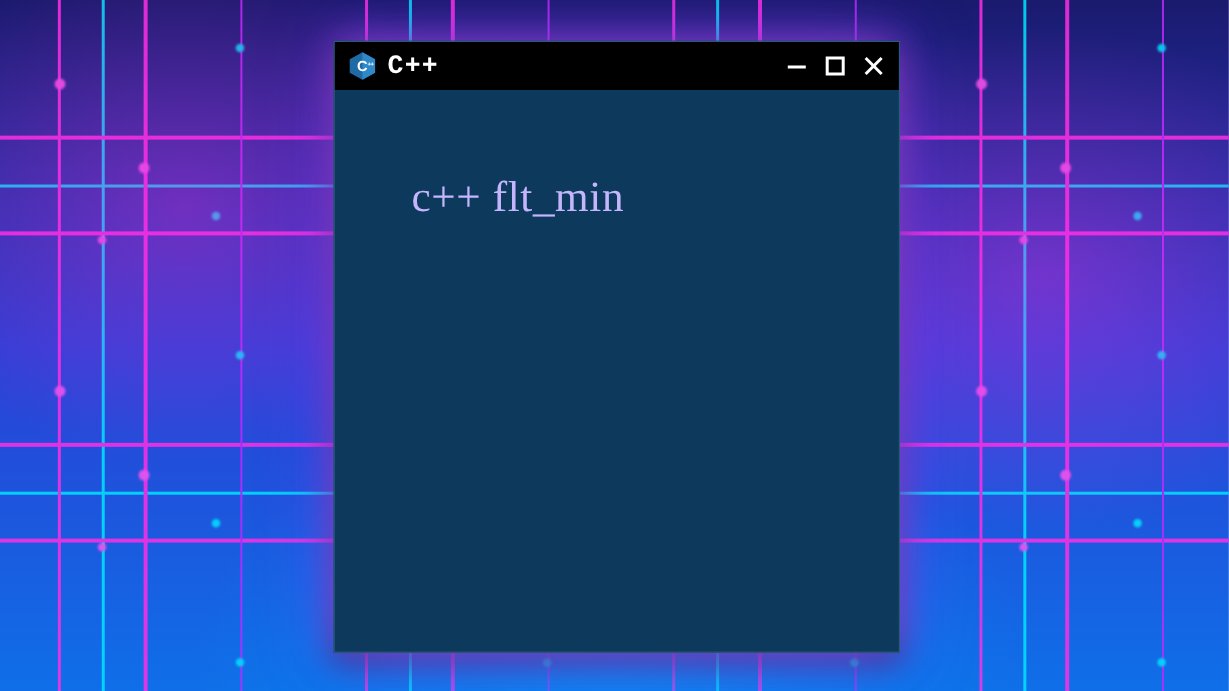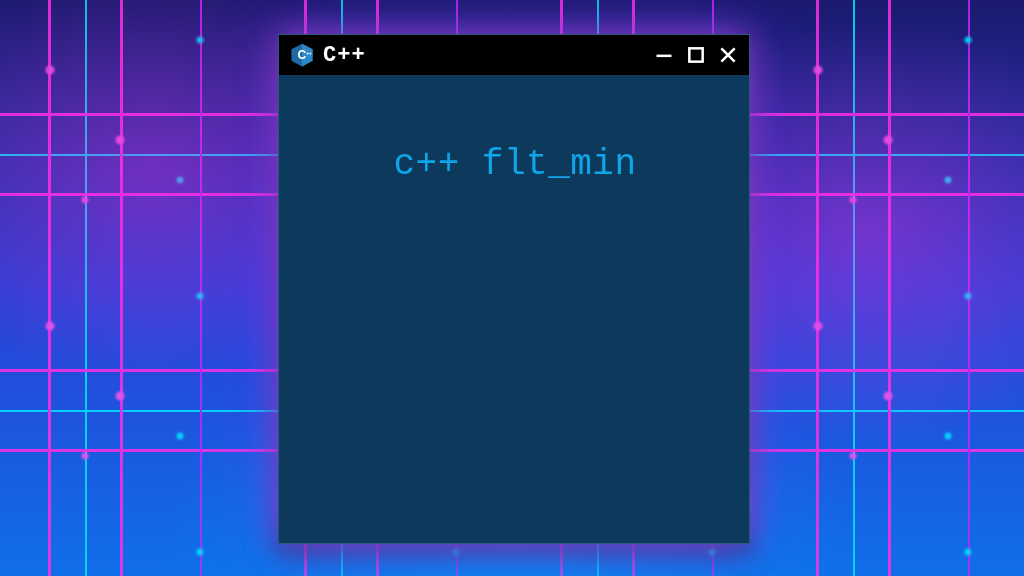--- a/index.html
+++ b/index.html
@@ -122,22 +122,22 @@
       justify-content: center;
       color: #fff;
       cursor: pointer;
     }
     
     .win-btn svg { width: 20px; height: 20px; }
     
     .terminal-body {
       flex: 1;
       padding: 22px 26px;
-      color: #0ea5e9;
-      font-family: Liberation Mono, monospace;
+      color: #c4b5fd;
+      font-family: Liberation Serif, serif;
       font-size: 36px;
       line-height: 1.25;
       letter-spacing: 0.5px;
       white-space: pre-wrap;
       overflow: hidden;
     }
   </style>
 </head>
 <body>
 

